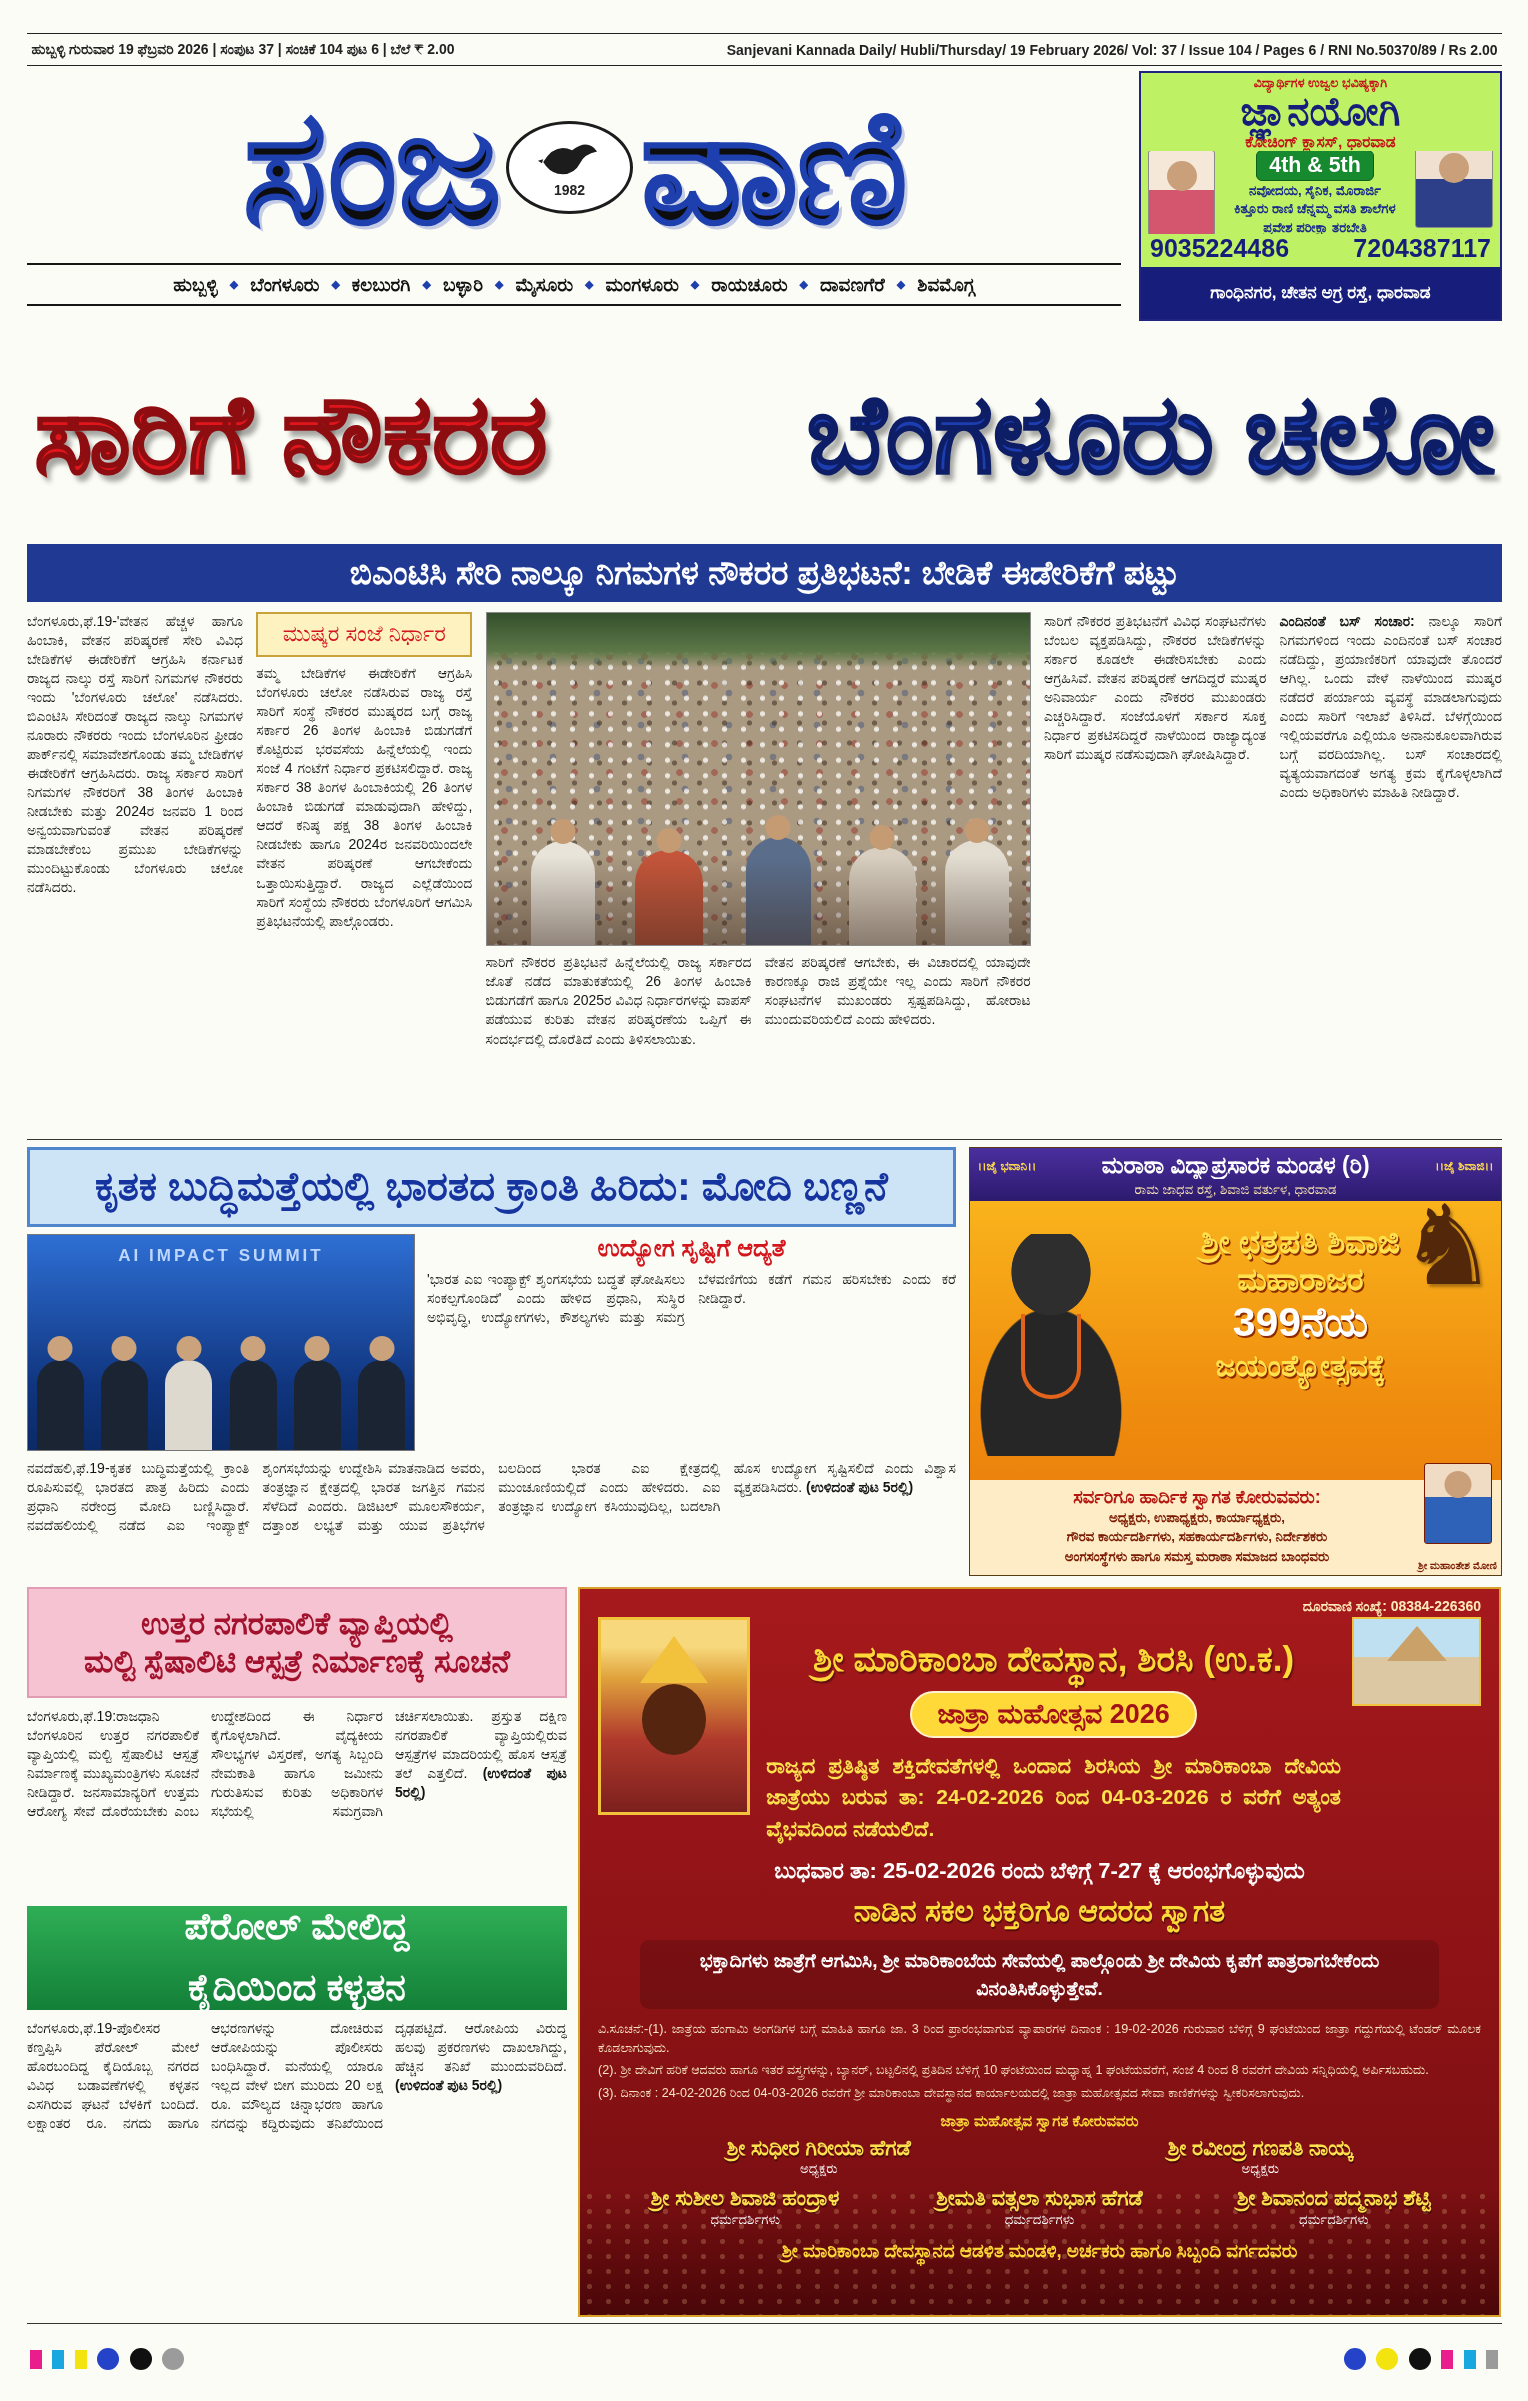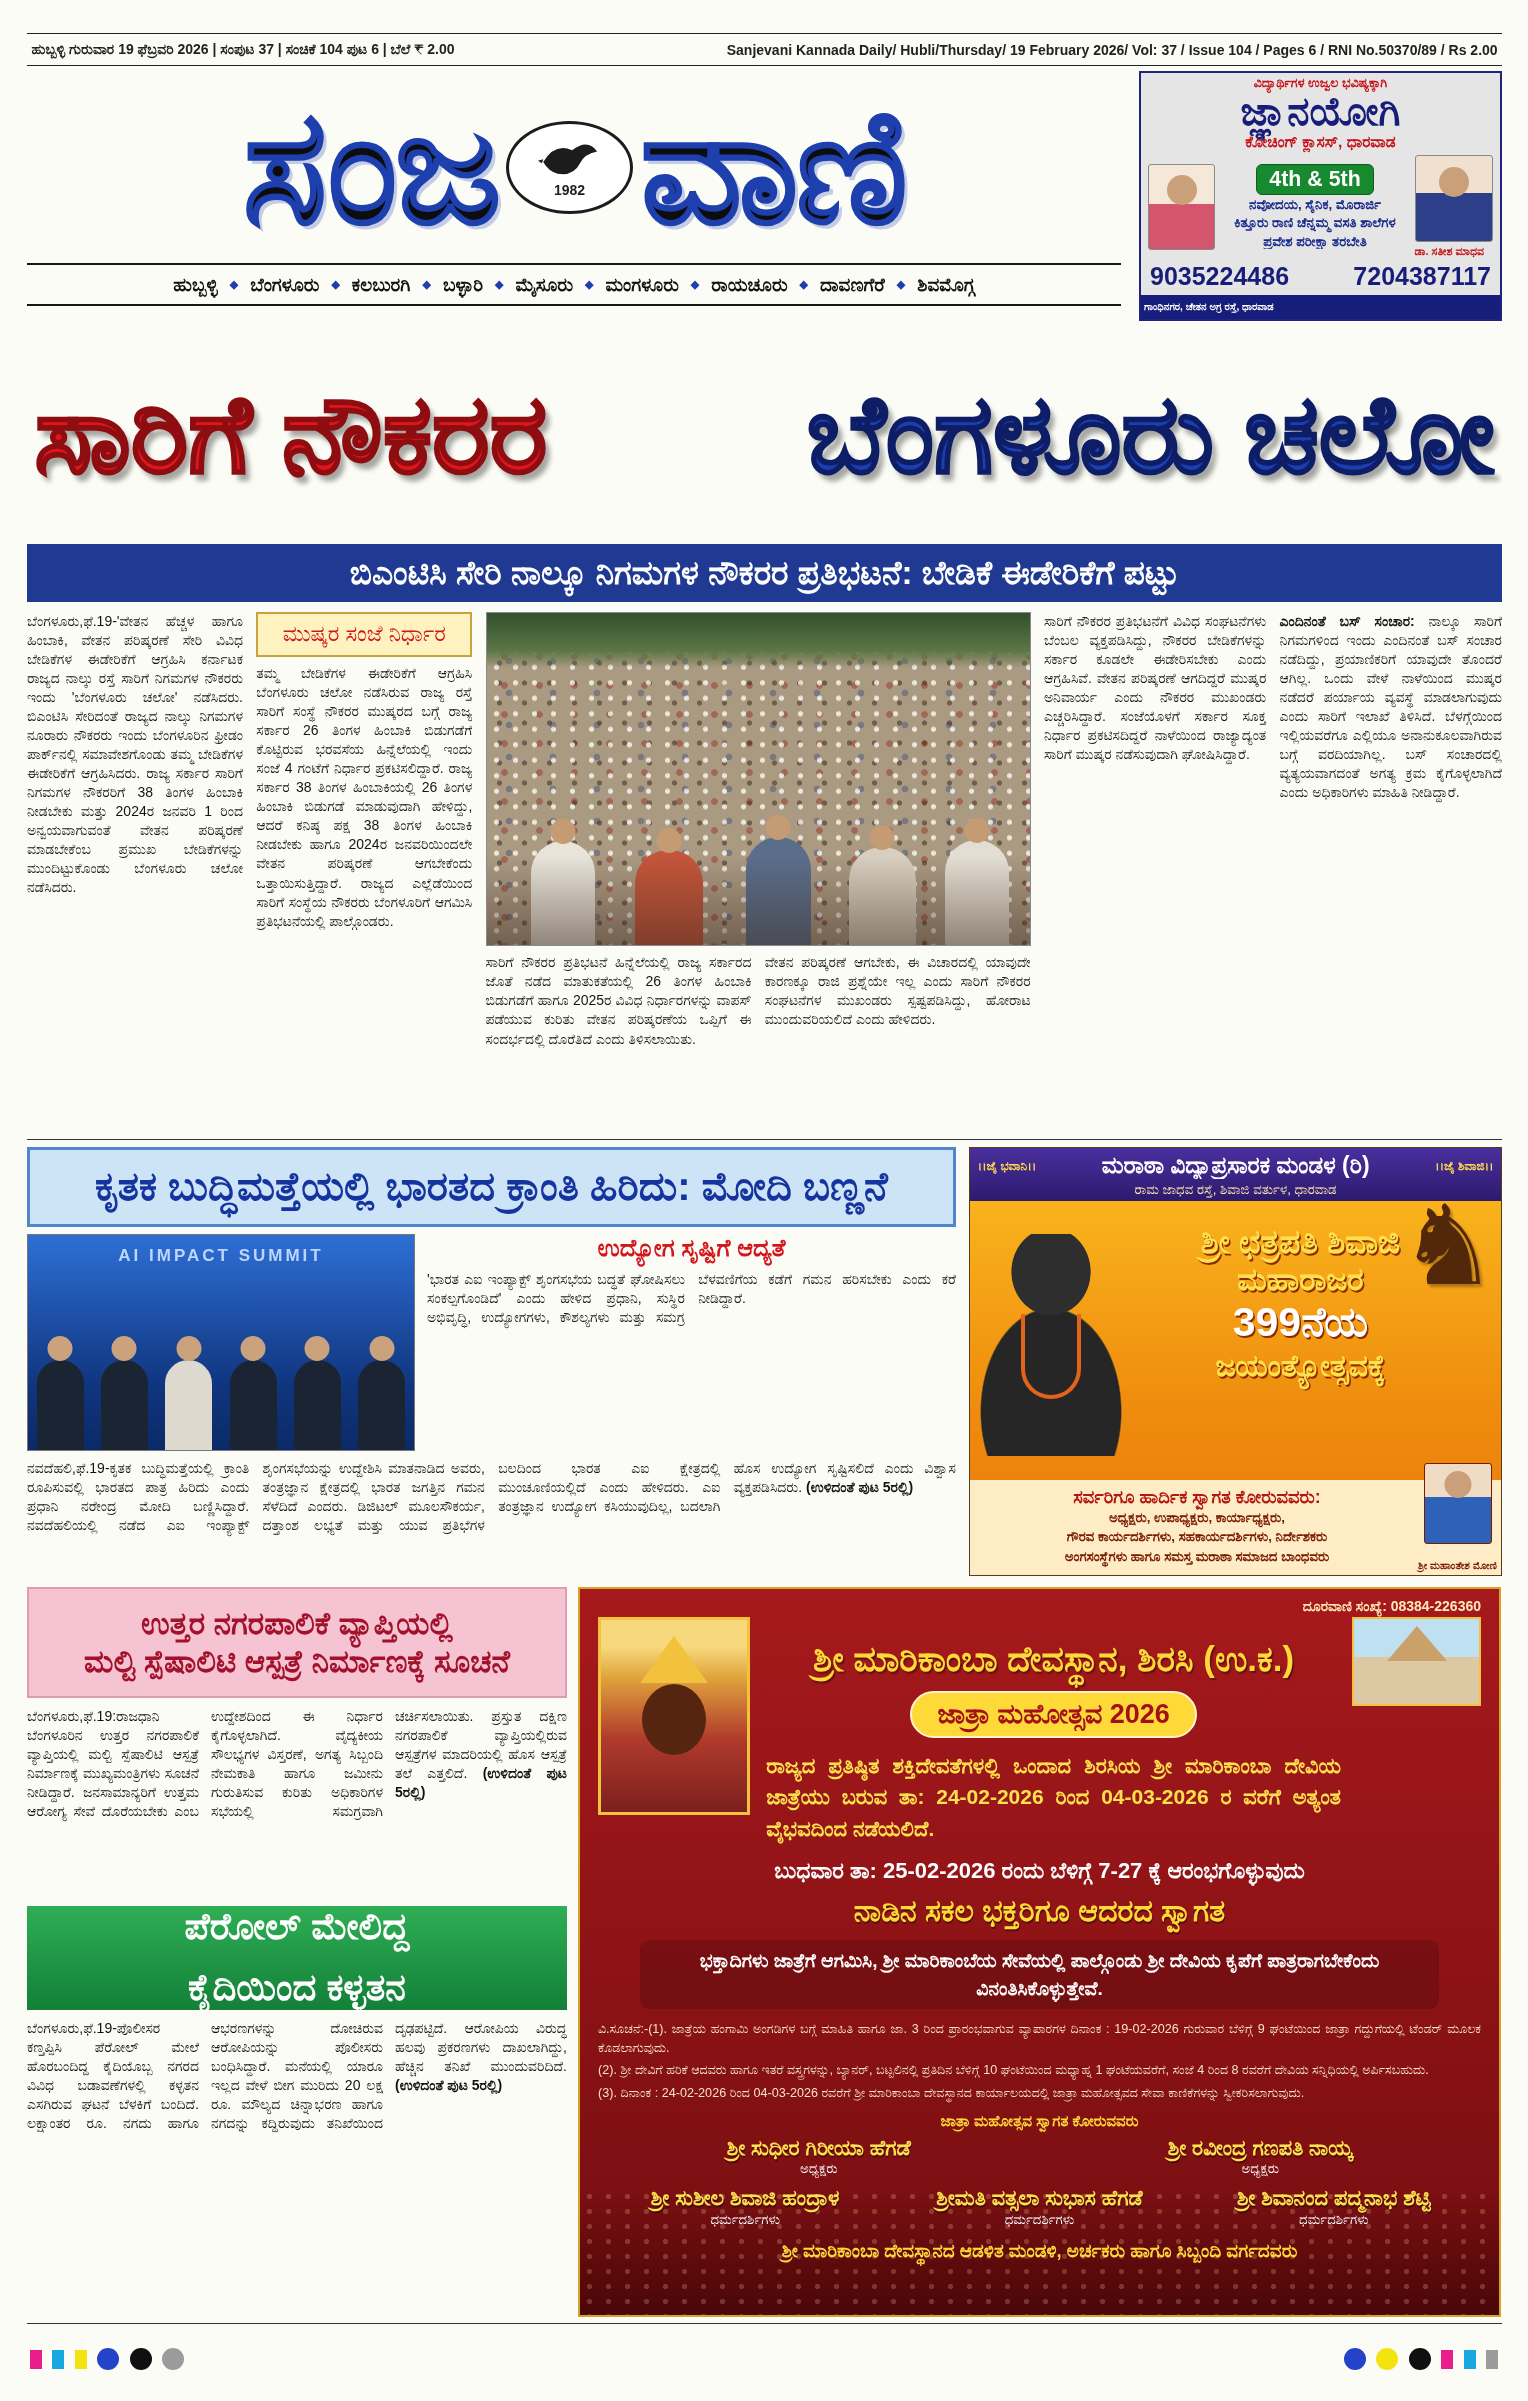--- a/index.html
+++ b/index.html
@@ -10,36 +10,36 @@
 
 .masthead{position:absolute;top:71px;left:27px;width:1094px;height:250px}
 .logo-row{height:192px;display:flex;align-items:center;justify-content:center;gap:7.4px;overflow:hidden}
 .logo-part{font-size:159px;font-weight:900;color:#0d0d0d;line-height:1;letter-spacing:-3px;-webkit-text-stroke:1.5px #1e3fae;text-shadow:3.7px 4.4px 0 rgba(30,63,174,.25);white-space:nowrap}
 .dove-wrap{width:127px;height:93px;border:3.7px solid #1c1c1c;border-radius:50%;background:#fff;display:flex;flex-direction:column;align-items:center;justify-content:center;flex:0 0 auto}
 .dove-wrap svg{width:77px;height:46px}
 .logo-year{font-size:14px;font-weight:bold;color:#222;line-height:1}
 .cities{height:43px;border-top:2.2px solid #161616;border-bottom:2.2px solid #161616;display:flex;align-items:center;justify-content:center;font-size:18.5px;font-weight:bold;overflow:hidden}
 .city+.city::before{content:"◆";color:#1e3fae;font-size:11px;margin:0 12px;vertical-align:2.2px}
 
-.adj{position:absolute;top:71px;left:1139px;width:363px;height:250px;background:#e5e5e5;border:2.2px solid #20247e;display:flex;flex-direction:column;overflow:hidden}
+.adj{position:absolute;top:71px;left:1139px;width:363px;height:250px;background:#bef264;border:2.2px solid #20247e;display:flex;flex-direction:column;overflow:hidden}
 .adj-top{font-size:12.6px;font-weight:bold;color:#c51218;text-align:center;padding-top:3px}
 .adj-title{font-size:40px;font-weight:900;color:#171d7a;text-align:center;line-height:1.02}
 .adj-sub{font-size:15.5px;font-weight:bold;color:#c51218;text-align:center;margin-top:1.5px}
 .adj-mid{flex:1;display:flex;align-items:center;justify-content:space-between;padding:4.4px 7.4px;overflow:hidden}
 .ph-box{border:1.5px solid #8a8a8a;border-radius:3px;position:relative;flex:0 0 auto}
 .adj-girl{width:67px;height:86px;background:linear-gradient(180deg,#f5e8d8 46%,#d4566e 46%)}
 .adj-girl::before,.adj-man::before{content:"";position:absolute;top:10.4px;left:50%;transform:translateX(-50%);width:30px;height:30px;border-radius:50%;background:#caa07a}
 .adj-man{width:78px;height:87px;background:linear-gradient(180deg,#efe0cf 44%,#2e3f8a 44%)}
 .adj-center{flex:1;padding:0 6px;text-align:center;overflow:hidden}
 .adj-badge{display:inline-block;background:#17892e;color:#fff;font-weight:900;font-size:21.4px;padding:2.2px 12px;border-radius:6px;border:1.5px solid #0e5e1e}
 .adj-line{font-size:13.3px;font-weight:bold;color:#1a2a8c;margin-top:2.2px;line-height:1.2}
 .adj-person{font-size:11px;font-weight:bold;color:#c51218;text-align:left;margin-top:2.2px}
 .adj-bottom{display:flex;align-items:flex-end;justify-content:space-between;padding:0 9px 4.4px}
 .adj-phone{font-size:25px;font-weight:900;color:#171d7a;line-height:1.15}
-.adj-addr{background:#171d7a;color:#fff;font-size:10px;font-weight:bold;padding:6px 3px;overflow:hidden}
+.adj-addr{background:#171d7a;color:#fff;font-size:17px;font-weight:bold;text-align:center;padding:16px 3px;overflow:hidden}
 
 .headline{position:absolute;top:330px;left:27px;width:1475px;height:208px;display:flex;align-items:center;justify-content:space-between;padding:0 7.4px;overflow:hidden}
 .hl{font-weight:900;font-size:109px;line-height:1;white-space:nowrap}
 .hl-red{color:#e0161d;-webkit-text-stroke:2.2px #8d0d10;text-shadow:5.2px 6.7px 5.2px rgba(0,0,0,.35)}
 .hl-blue{color:#1d3eb0;-webkit-text-stroke:2.2px #0d1e66;text-shadow:5.2px 6.7px 5.2px rgba(0,0,0,.35)}
 .strap{position:absolute;top:544px;left:27px;width:1475px;height:58px;background:#203a94;color:#fff;display:flex;align-items:center;justify-content:center;font-size:33px;font-weight:bold;overflow:hidden}
 
 .lead{position:absolute;top:612px;left:27px;width:1475px;height:521px;display:grid;grid-template-columns:216px 216px 545px 1fr;grid-column-gap:13.3px}
 .cell{overflow:hidden;height:521px}
 .lead p,.bodytext{font-size:14px;line-height:1.36;text-align:justify;color:#141414}

